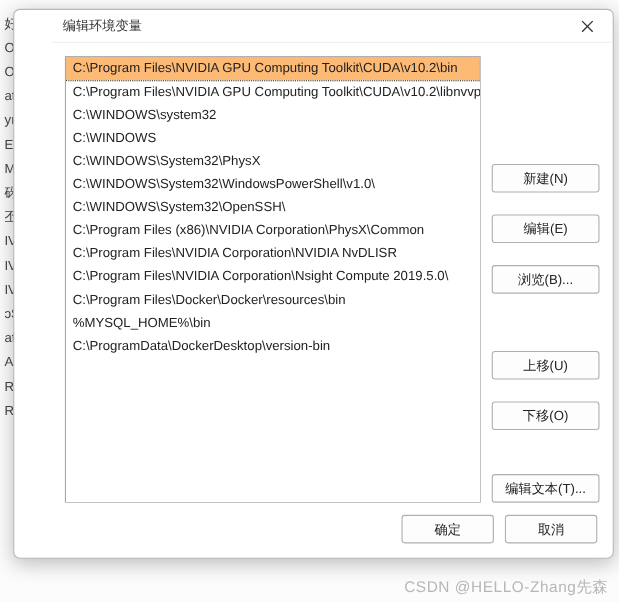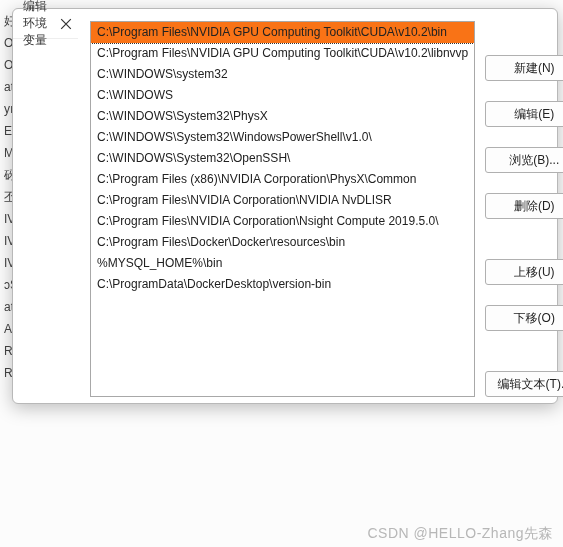--- a/index.html
+++ b/index.html
@@ -22,26 +22,28 @@
     color: #444;
     line-height: 22px;
     background: #fcfcfc;
   }
   .bg-clutter span { display:block; }
   .dialog {
     position: absolute;
     left: 12px;
     top: 8px;
     width: 546px;
-    height: 396px;
+    height: 500px;
     background: #ffffff;
     border: 1px solid #b8b8b8;
     border-radius: 6px;
     box-shadow: 0 4px 18px rgba(0,0,0,0.25);
     display: flex;
+    flex-direction: column;
+    padding-left: 34px;
   }
   .titlebar {
     height: 30px;
     display: flex;
     align-items: center;
     justify-content: space-between;
     padding: 0 3px 0 10px;
     border-bottom: 1px solid #eee;
   }
   .titlebar .title {
@@ -72,21 +74,21 @@
     font-size: 12px;
   }
   .list-item {
     padding: 2px 6px;
     line-height: 17px;
     white-space: nowrap;
     cursor: default;
     color: #222;
   }
   .list-item.selected {
-    background: #f97316;
+    background: #fdba74;
     outline: 1px dotted #333;
   }
   .side-buttons {
     width: 98px;
     display: flex;
     flex-direction: column;
     gap: 8px;
     justify-content: flex-end;
   }
   .wbtn {
@@ -182,21 +184,20 @@
         <div class="list-item">%MYSQL_HOME%\bin</div>
         <div class="list-item">C:\ProgramData\DockerDesktop\version-bin</div>
       </div>
     <div class="side-buttons">
       <button class="wbtn">新建(N)</button>
       <div class="side-gap-small"></div>
       <button class="wbtn">编辑(E)</button>
       <div class="side-gap-small"></div>
       <button class="wbtn">浏览(B)...</button>
       <div class="side-gap-small"></div>
-      <button class="wbtn">删除(D)</button>
       <div class="side-gap-large"></div>
       <button class="wbtn">上移(U)</button>
       <div class="side-gap-small"></div>
       <button class="wbtn">下移(O)</button>
       <div class="side-gap-large"></div>
       <button class="wbtn">编辑文本(T)...</button>
     </div>
   </div>
 
   <div class="footer">

